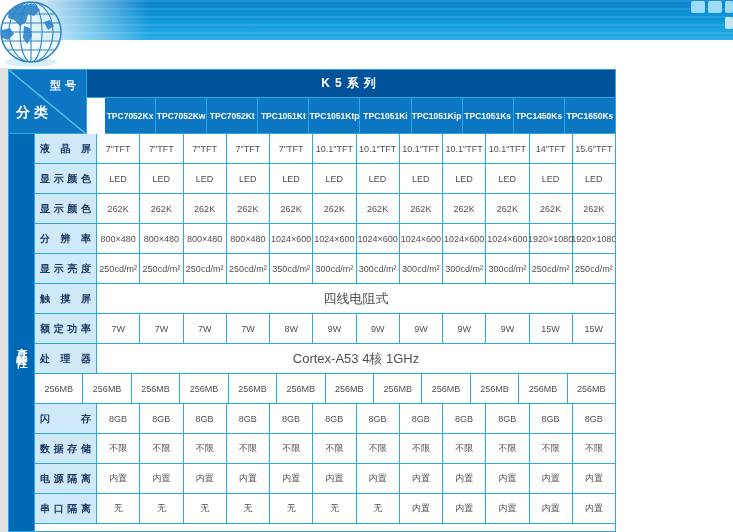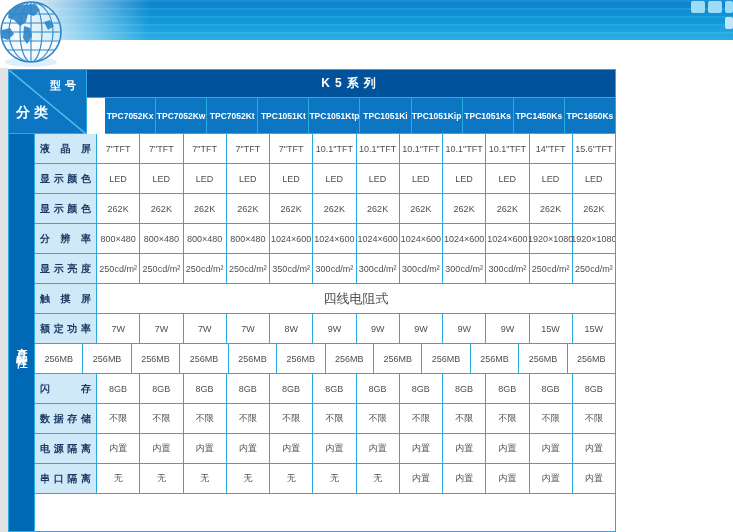--- a/index.html
+++ b/index.html
@@ -266,20 +266,26 @@
           <div class="cell">8W</div>
           <div class="cell">9W</div>
           <div class="cell">9W</div>
           <div class="cell">9W</div>
           <div class="cell">9W</div>
           <div class="cell">9W</div>
           <div class="cell">15W</div>
           <div class="cell">15W</div>
         </div>
         <div class="s-row">
+          <div class="row-label">
+            <span>处理器</span>
+          </div>
+          <div class="span-cell">Cortex-A53 4核 1GHz</div>
+        </div>
+        <div class="s-row">
           <div class="cell">256MB</div>
           <div class="cell">256MB</div>
           <div class="cell">256MB</div>
           <div class="cell">256MB</div>
           <div class="cell">256MB</div>
           <div class="cell">256MB</div>
           <div class="cell">256MB</div>
           <div class="cell">256MB</div>
           <div class="cell">256MB</div>
           <div class="cell">256MB</div>

